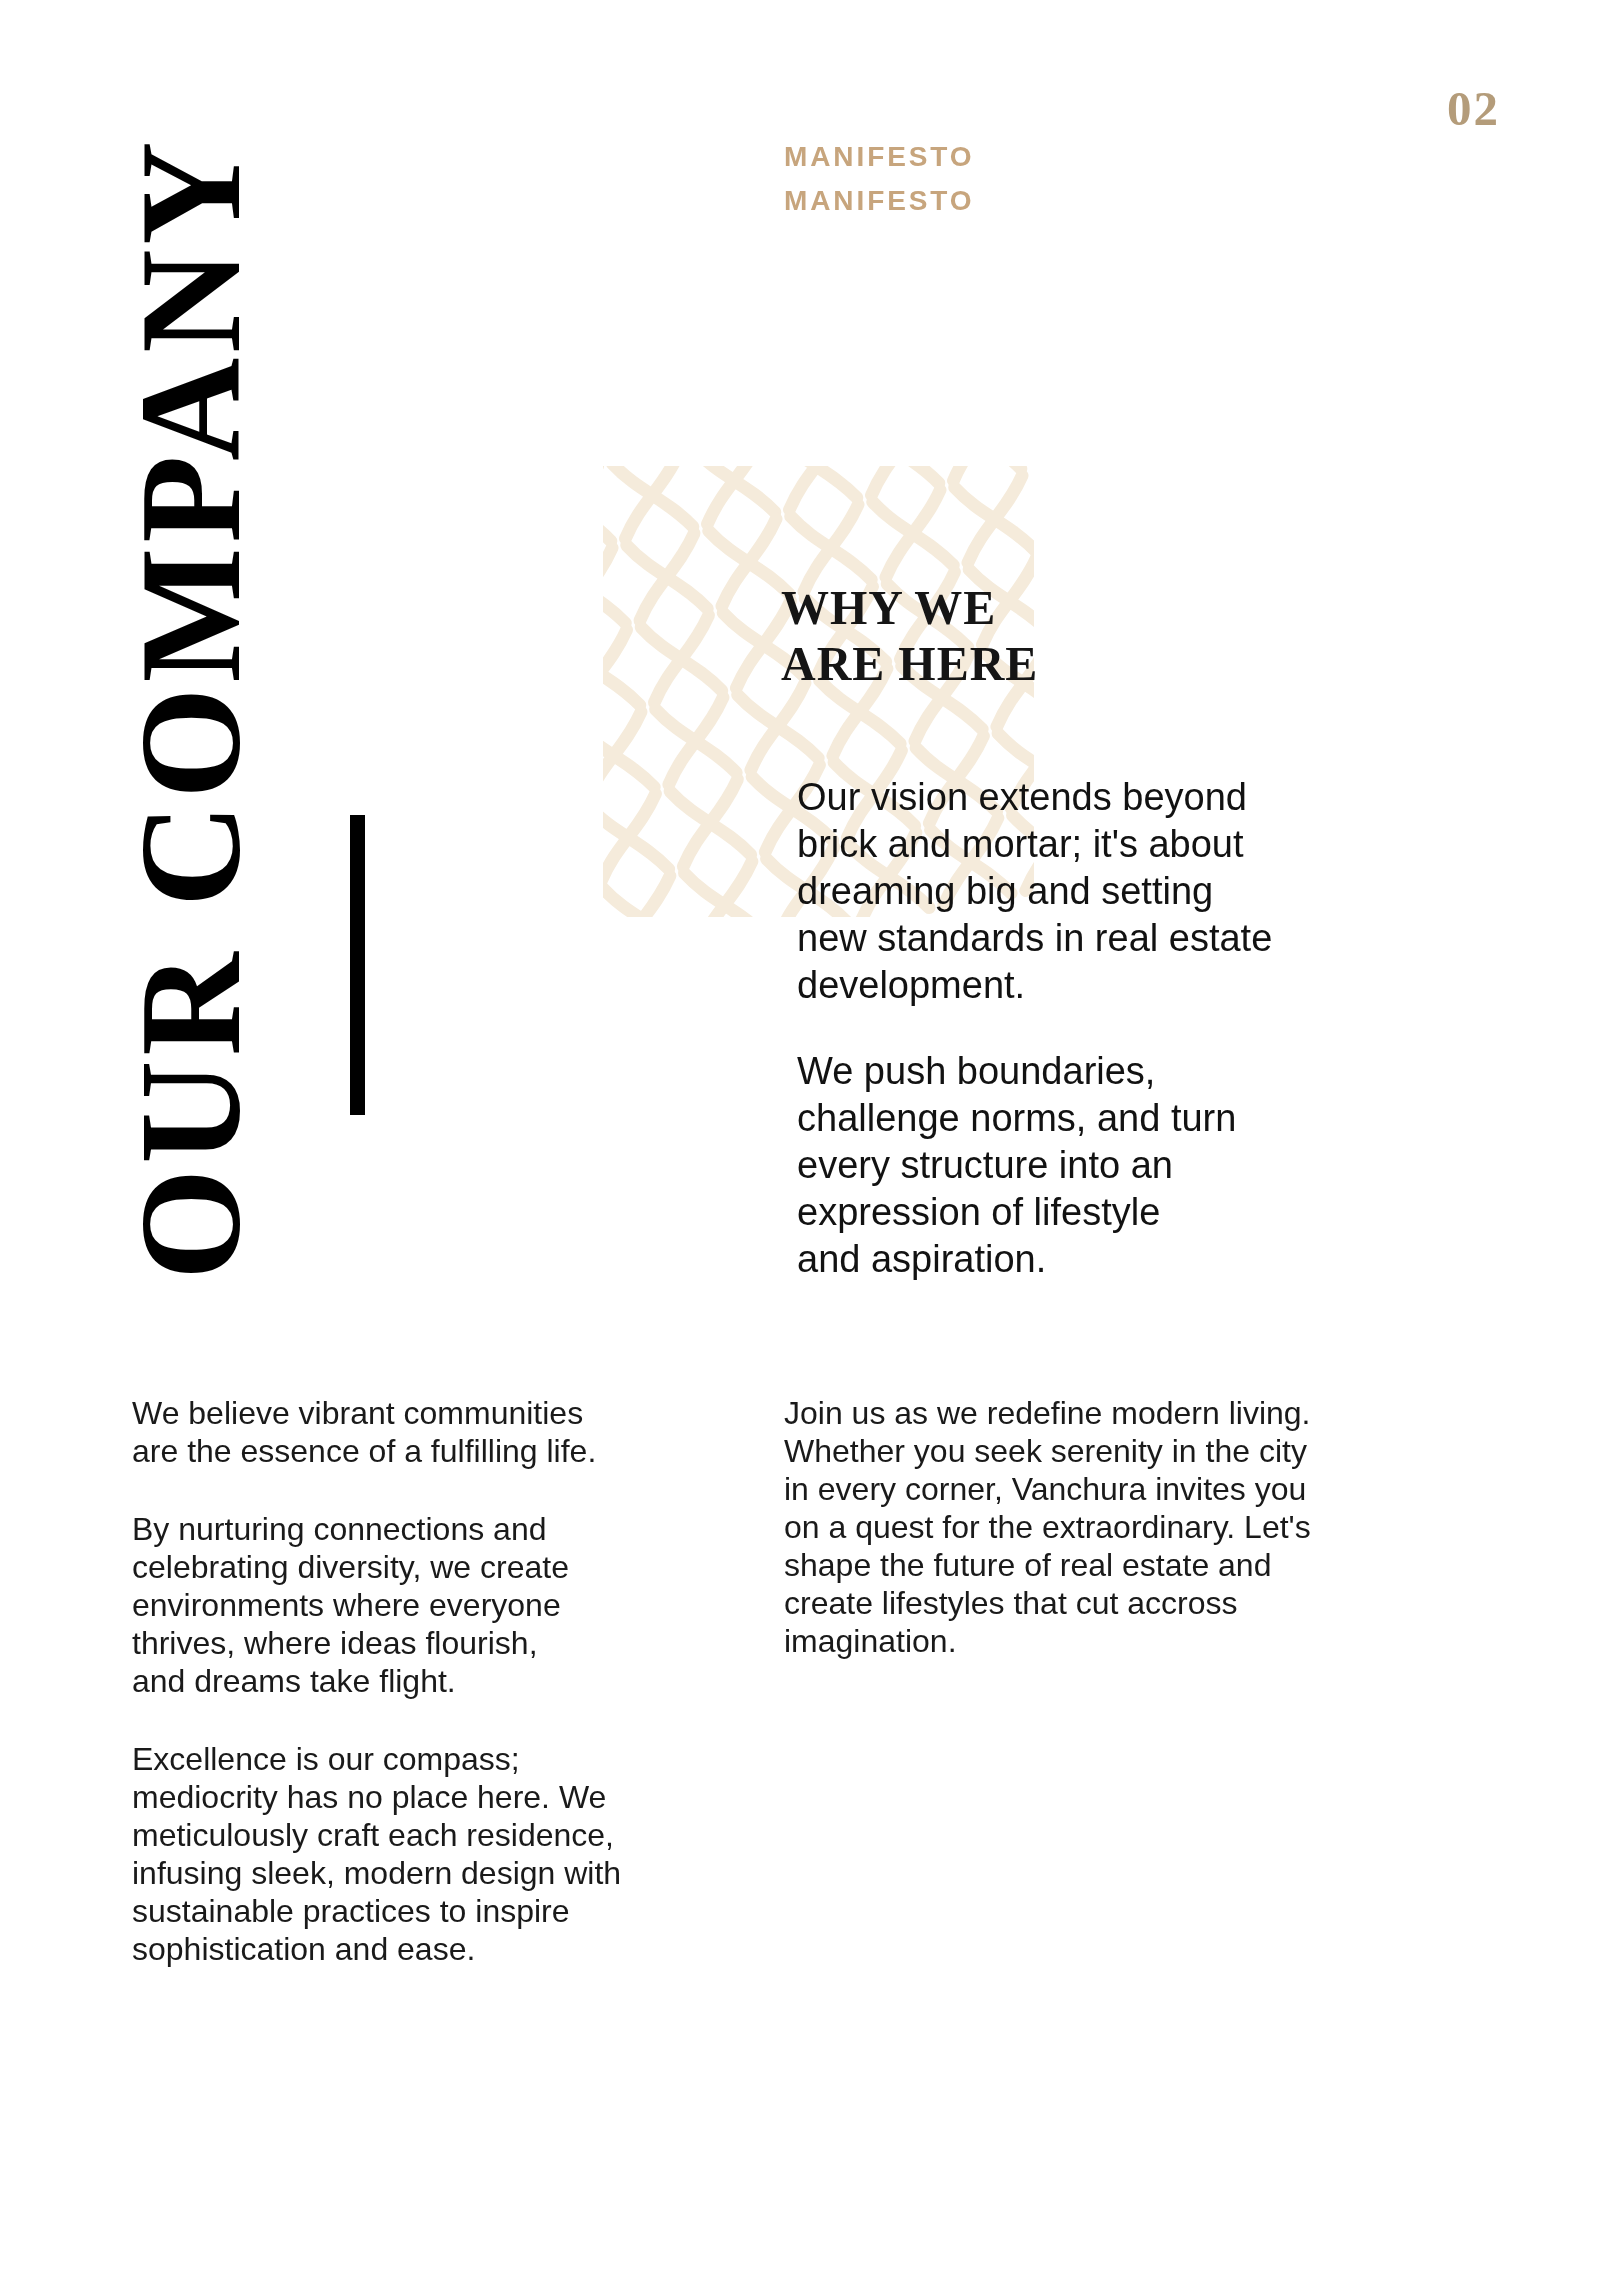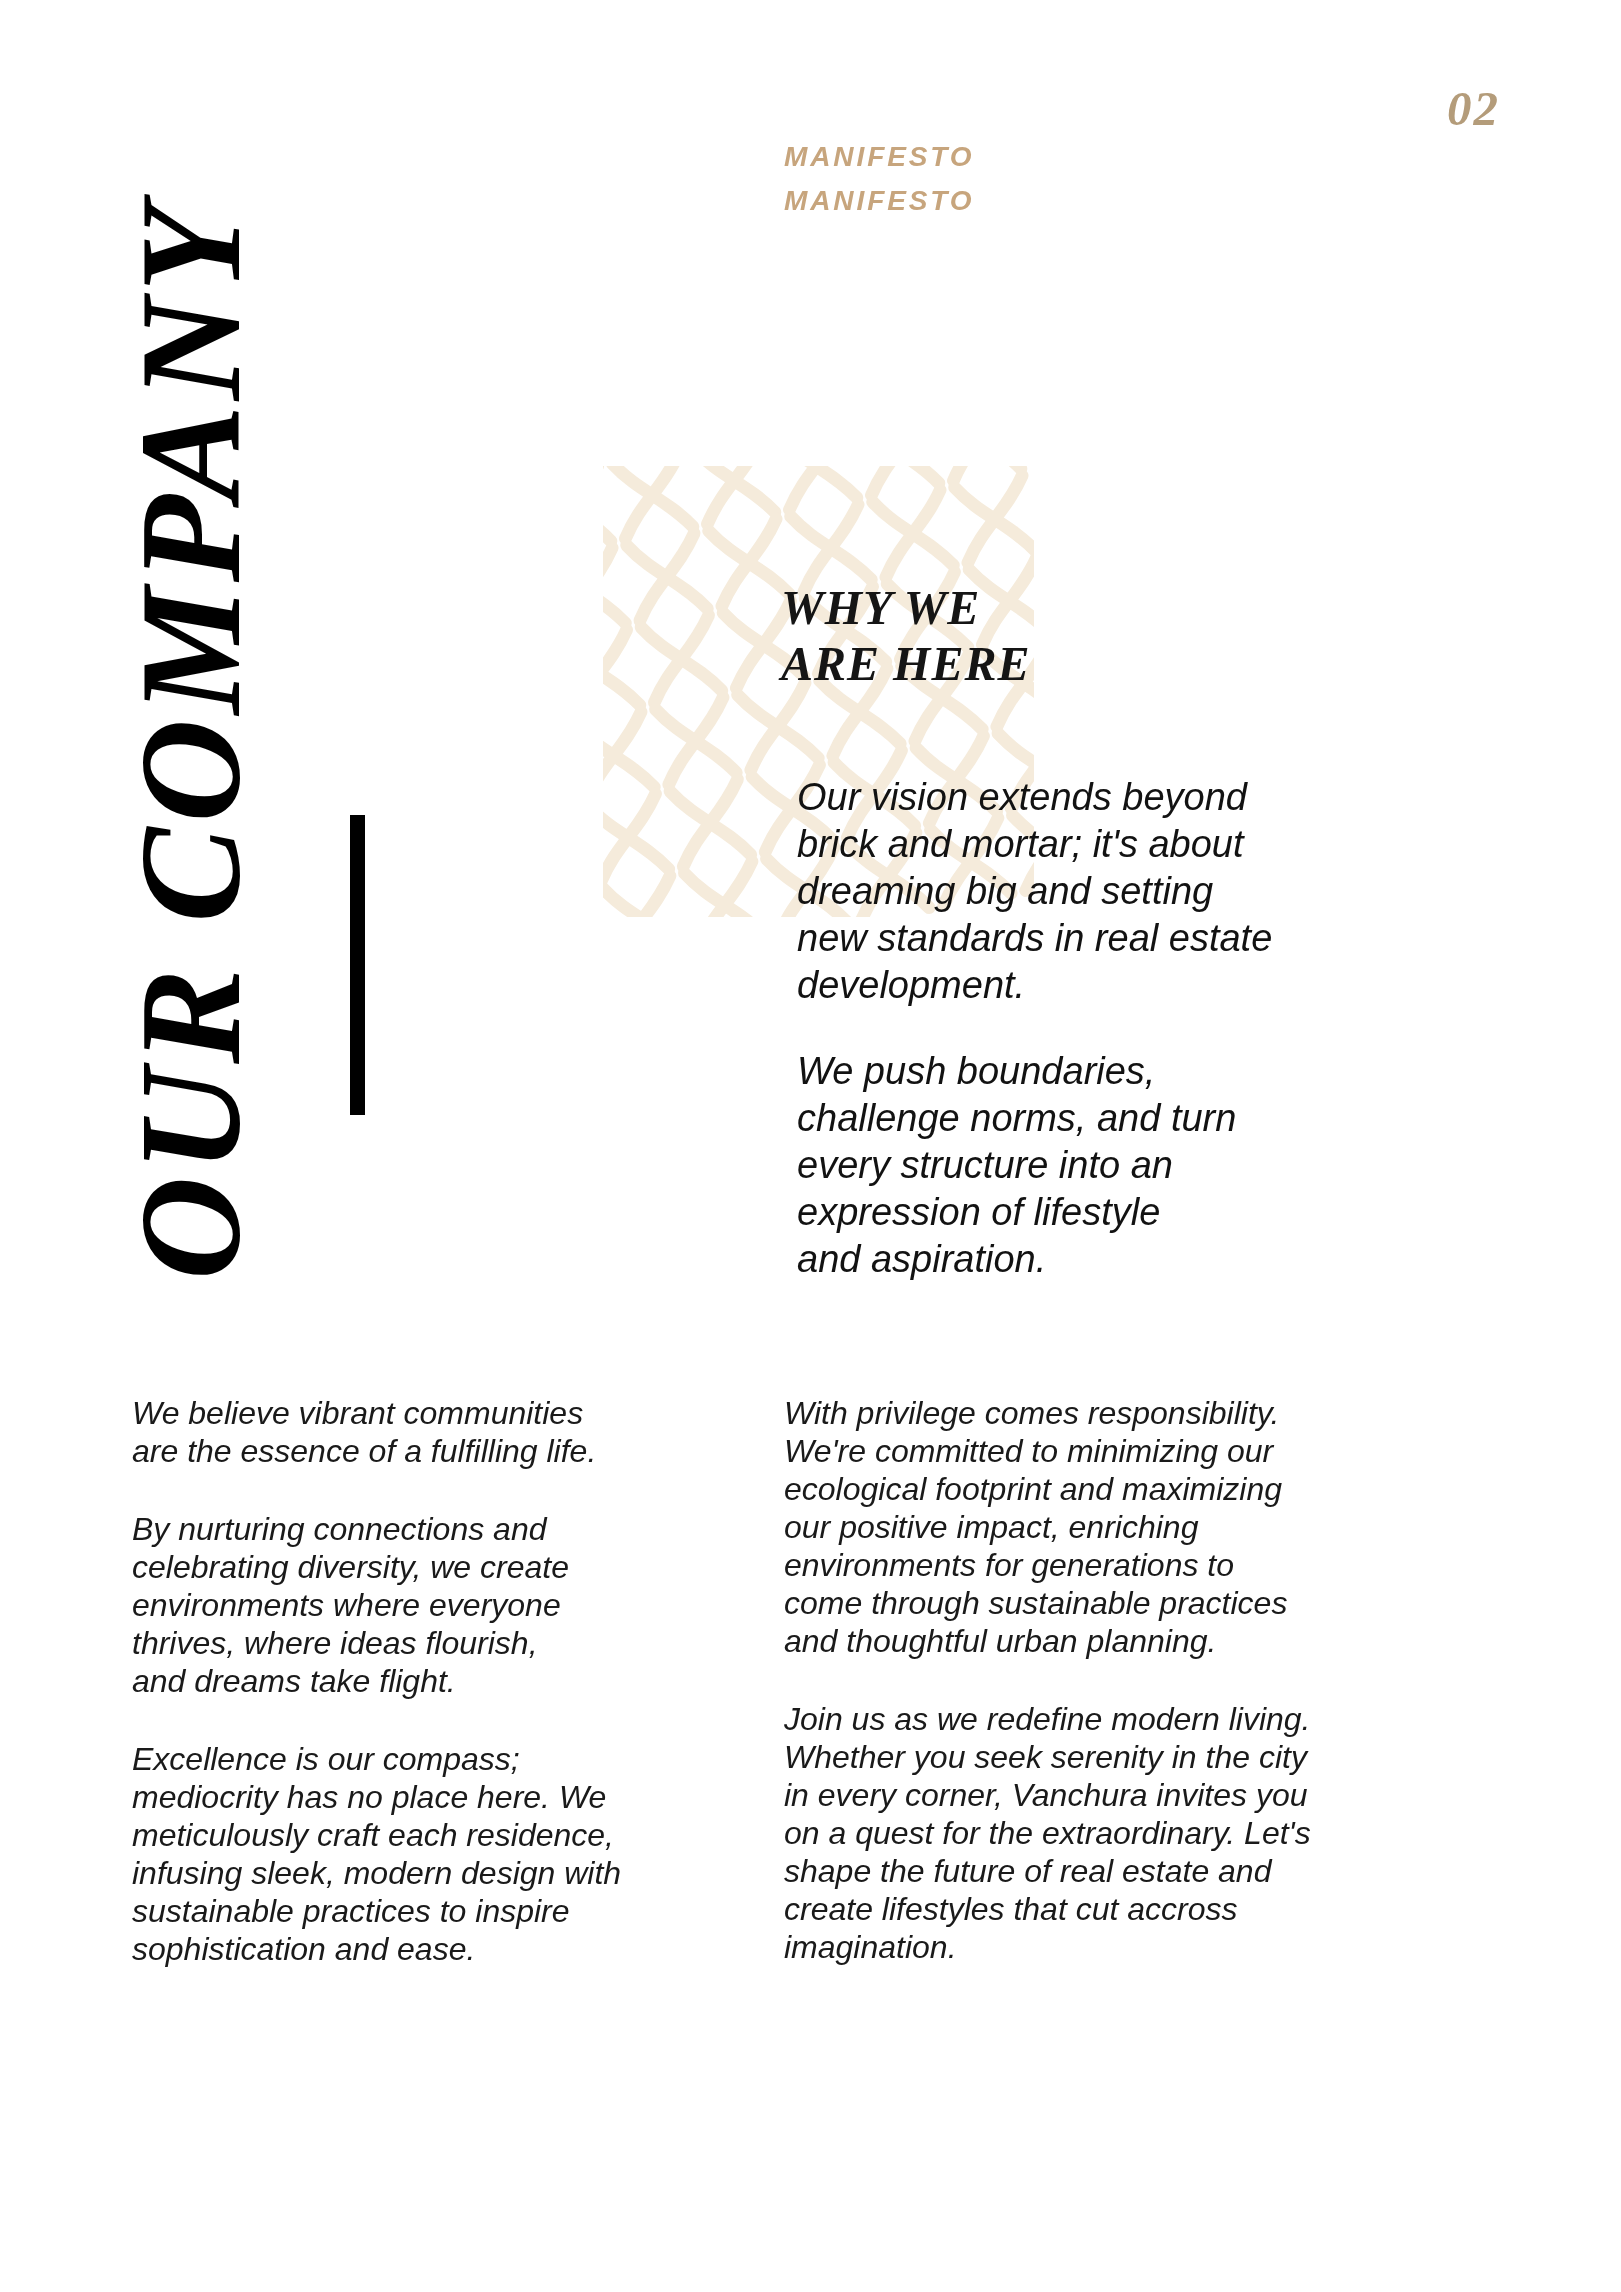--- a/index.html
+++ b/index.html
@@ -7,21 +7,20 @@
   body { margin: 0; }
 
   .page {
     position: relative;
     width: 1621px;
     height: 2038px;
     background: #ffffff;
     overflow: hidden;
     font-family: "Liberation Sans", sans-serif;
     color: var(--text, #1c1c1c);
-    font-style: italic;
   }
 
   .page-number {
     position: absolute;
     left: 1447px;
     top: 80px;
     font-family: "Liberation Serif", serif;
     font-weight: 700;
     font-size: 49px;
     letter-spacing: 2px;
@@ -172,18 +171,17 @@
     <p>We push boundaries,<br>challenge norms, and turn<br>every structure into an<br>expression of lifestyle<br>and aspiration.</p>
   </div>
 
   <div class="col col-left">
     <p>We believe vibrant communities<br>are the essence of a fulfilling life.</p>
     <p>By nurturing connections and<br>celebrating diversity, we create<br>environments where everyone<br>thrives, where ideas flourish,<br>and dreams take flight.</p>
     <p>Excellence is our compass;<br>mediocrity has no place here. We<br>meticulously craft each residence,<br>infusing sleek, modern design with<br>sustainable practices to inspire<br>sophistication and ease.</p>
   </div>
 
   <div class="col col-right">
-    <p>With privilege comes responsibility.<br>We're committed to minimizing our<br>ecological footprint and maximizing<br>our positive impact, enriching<br>environments for generations to<br>come through sustainable practices<br>and thoughtful urban planning.</p>
     <p>Join us as we redefine modern living.<br>Whether you seek serenity in the city<br>in every corner, Vanchura invites you<br>on a quest for the extraordinary. Let's<br>shape the future of real estate and<br>create lifestyles that cut accross<br>imagination.</p>
   </div>
 
 </div>
 
 
 </body></html>

